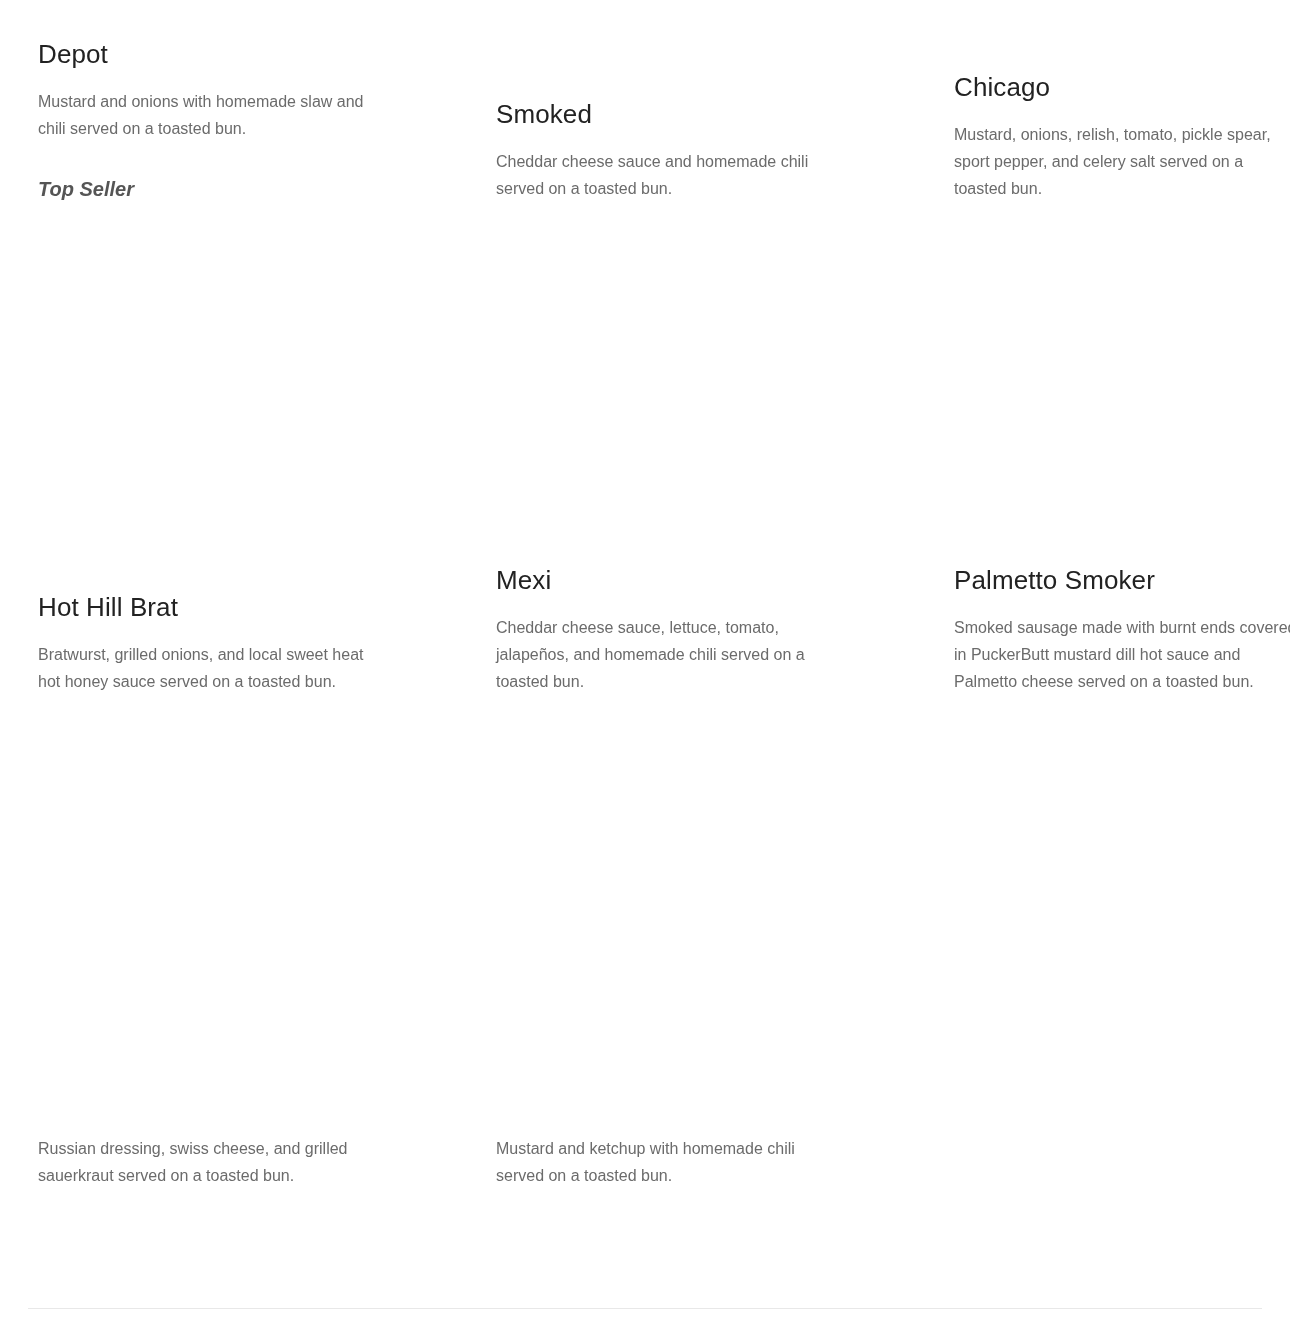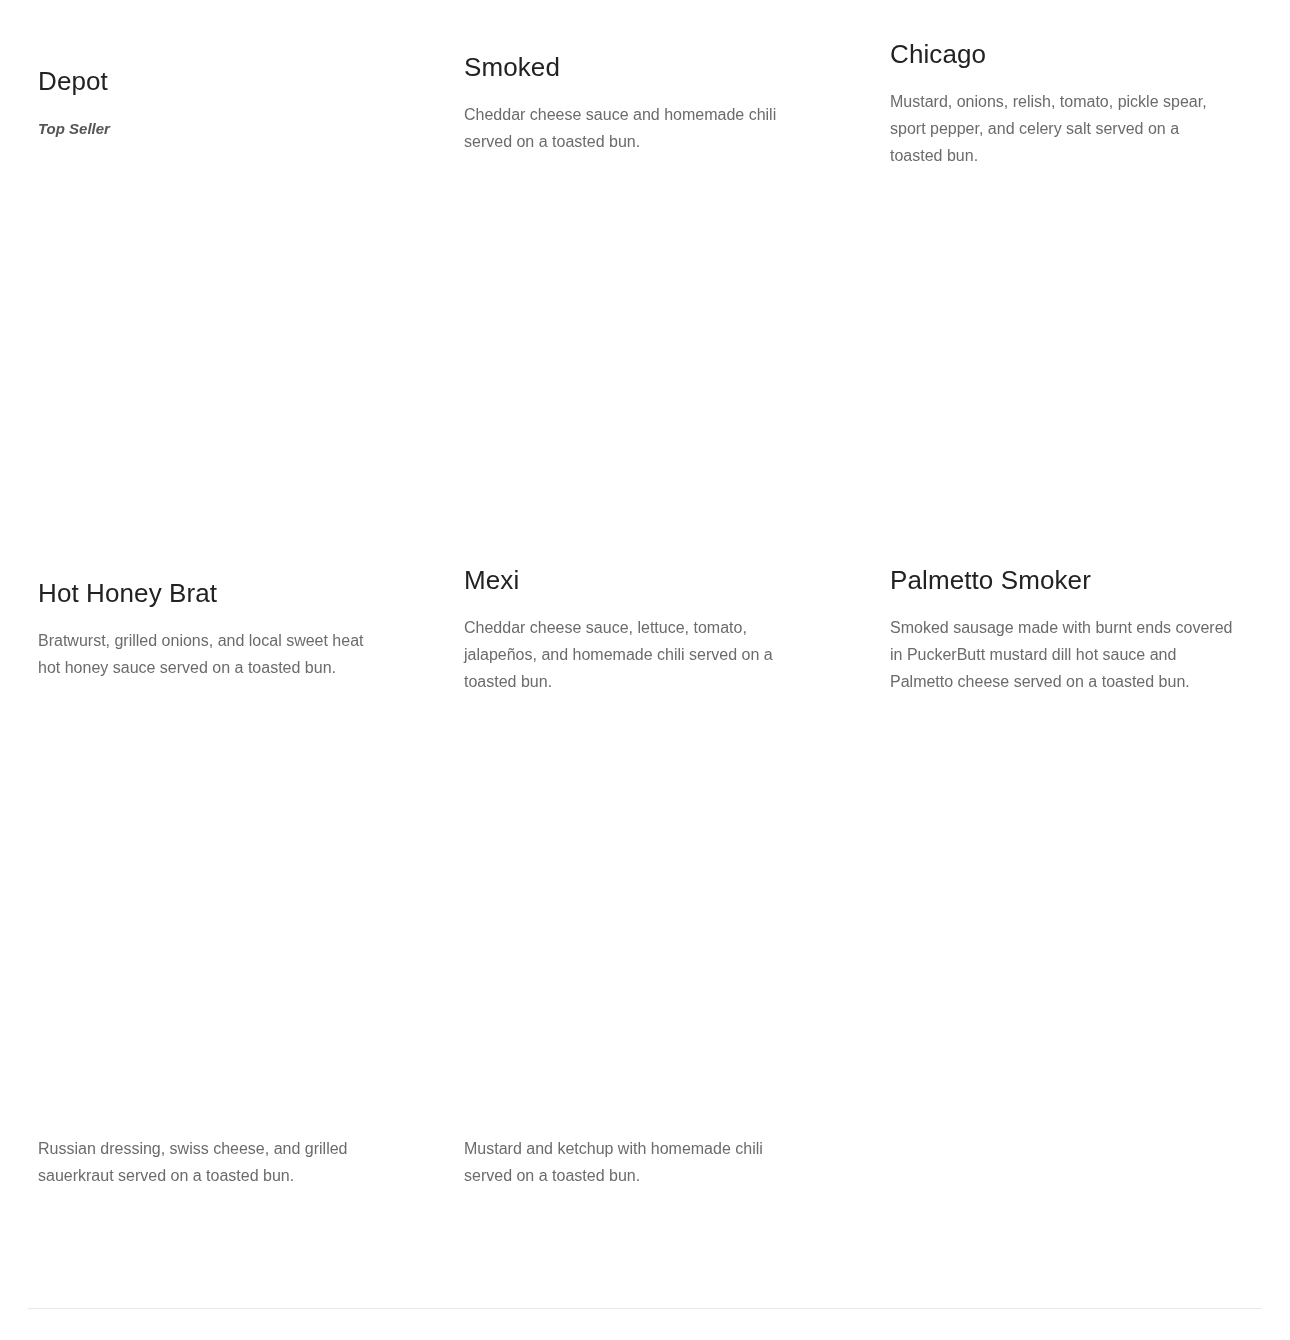--- a/index.html
+++ b/index.html
@@ -22,21 +22,22 @@
     height: 1340px;
     box-sizing: border-box;
   }
 
   .menu-row {
     position: absolute;
     left: 0;
     width: 1290px;
     display: flex;
     flex-direction: row;
-    align-items: center;
+    align-items: flex-end;
+    gap: 32px;
   }
 
   
   .menu-row.row-0 { top: 38px; }
   .menu-row.row-1 { top: 564px; }
   .menu-row.row-2 { top: 1117px; }
 
   .menu-item {
     box-sizing: border-box;
     flex: 0 0 auto;
@@ -60,25 +61,26 @@
     margin: 0;
     padding-top: 19px;
     font-size: 16px;
     line-height: 26.8px;
     font-weight: 400;
     color: #6b6b6b;
   }
 
   .item-tag {
     display: block;
-    font-size: 15px;
+    font-size: 20px;
     line-height: 26.8px;
     font-weight: bold;
     font-style: italic;
     color: #555555;
+    margin-top: 33px;
   }
 
   
   .item-media {
     display: block;
     width: 100%;
     background: #ffffff;
   }
 
   #page-divider {
@@ -91,38 +93,38 @@
   }
 </style>
 </head>
 <body>
 
 <div id="menu-grid">
 
   <div class="menu-row row-0">
     <div class="menu-item col-0">
       <h3 class="item-title">Depot</h3>
-      <p class="item-desc"><span class="item-tag">Top Seller</span></p>
+      <p class="item-desc"><span>Mustard and onions with homemade slaw and chili served on a toasted bun.</span><span class="item-tag">Top Seller</span></p>
       <div class="item-media" style="height:330px"></div>
     </div>
     <div class="menu-item col-1">
       <h3 class="item-title">Smoked</h3>
       <p class="item-desc"><span>Cheddar cheese sauce and homemade chili served on a toasted bun.</span></p>
       <div class="item-media" style="height:330px"></div>
     </div>
     <div class="menu-item col-2">
       <h3 class="item-title">Chicago</h3>
       <p class="item-desc"><span>Mustard, onions, relish, tomato, pickle spear, sport pepper, and celery salt served on a toasted bun.</span></p>
       <div class="item-media" style="height:330px"></div>
     </div>
   </div>
 
   <div class="menu-row row-1">
     <div class="menu-item col-0">
-      <h3 class="item-title">Hot Honey Brat</h3>
+      <h3 class="item-title">Hot Hill Brat</h3>
       <p class="item-desc"><span>Bratwurst, grilled onions, and local sweet heat hot honey sauce served on a toasted bun.</span></p>
       <div class="item-media" style="height:330px"></div>
     </div>
     <div class="menu-item col-1">
       <h3 class="item-title">Mexi</h3>
       <p class="item-desc"><span>Cheddar cheese sauce, lettuce, tomato, jalapeños, and homemade chili served on a toasted bun.</span></p>
       <div class="item-media" style="height:330px"></div>
     </div>
     <div class="menu-item col-2">
       <h3 class="item-title">Palmetto Smoker</h3>

